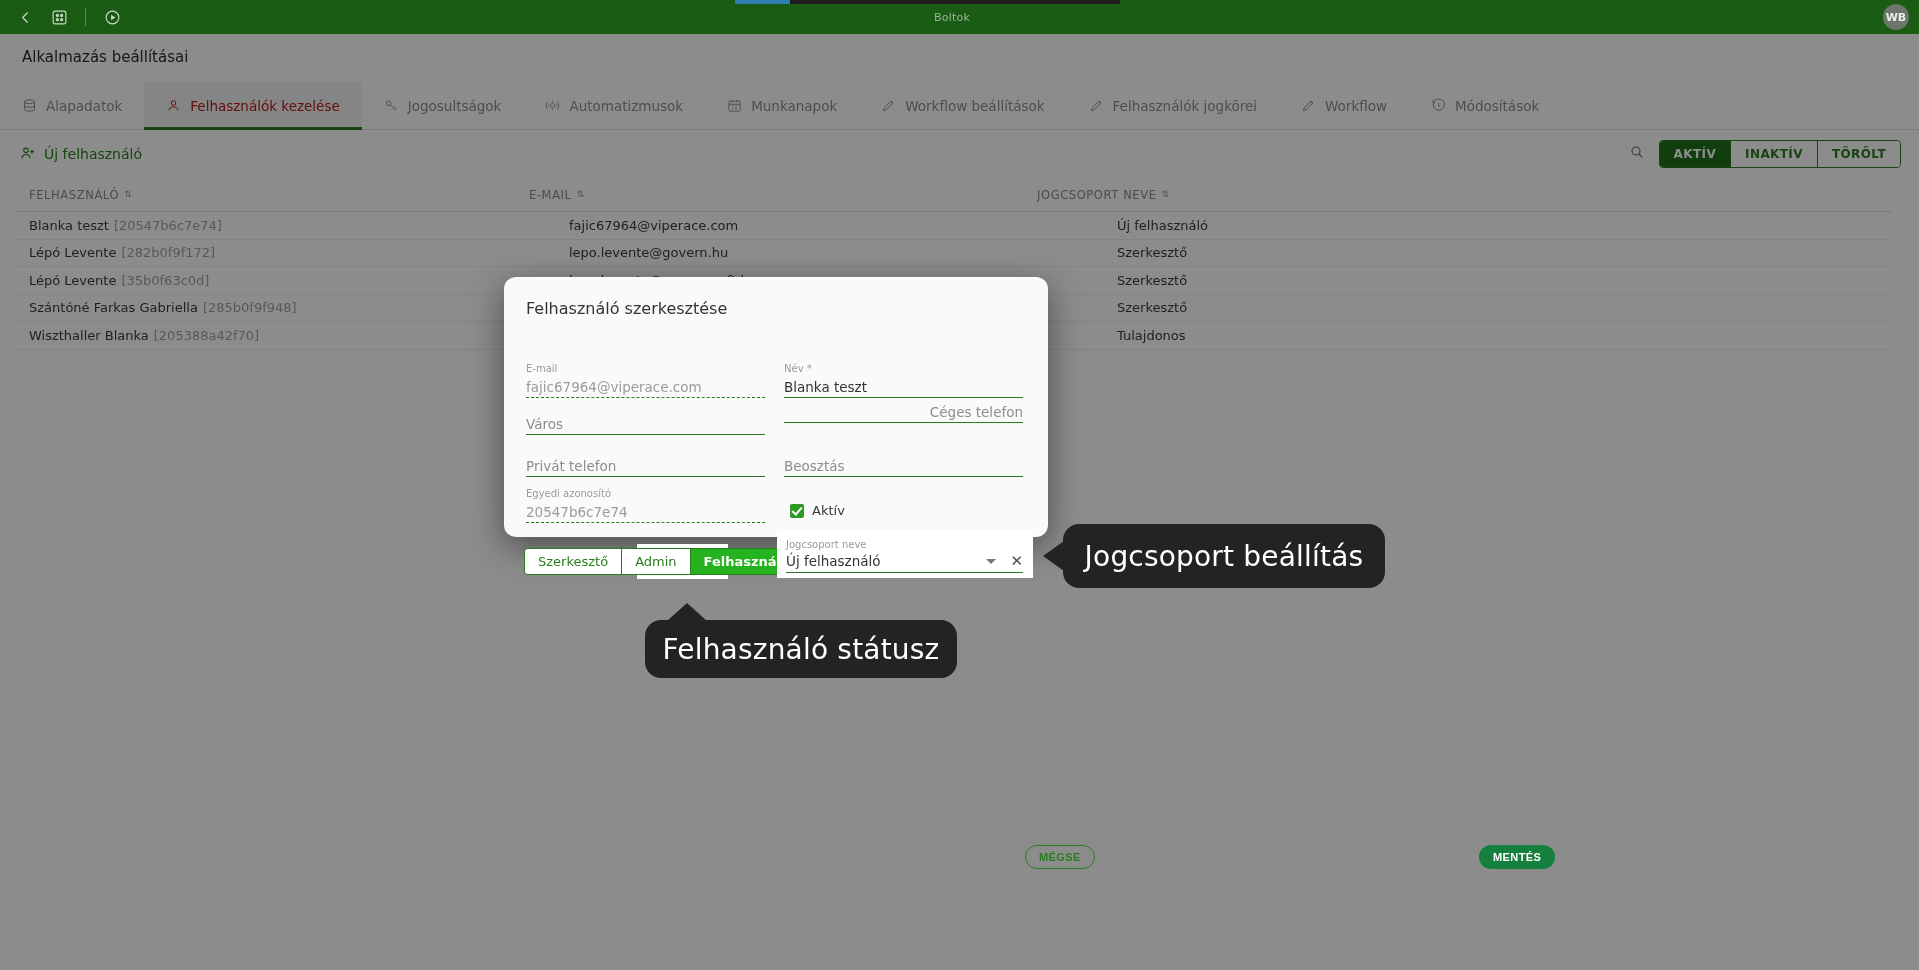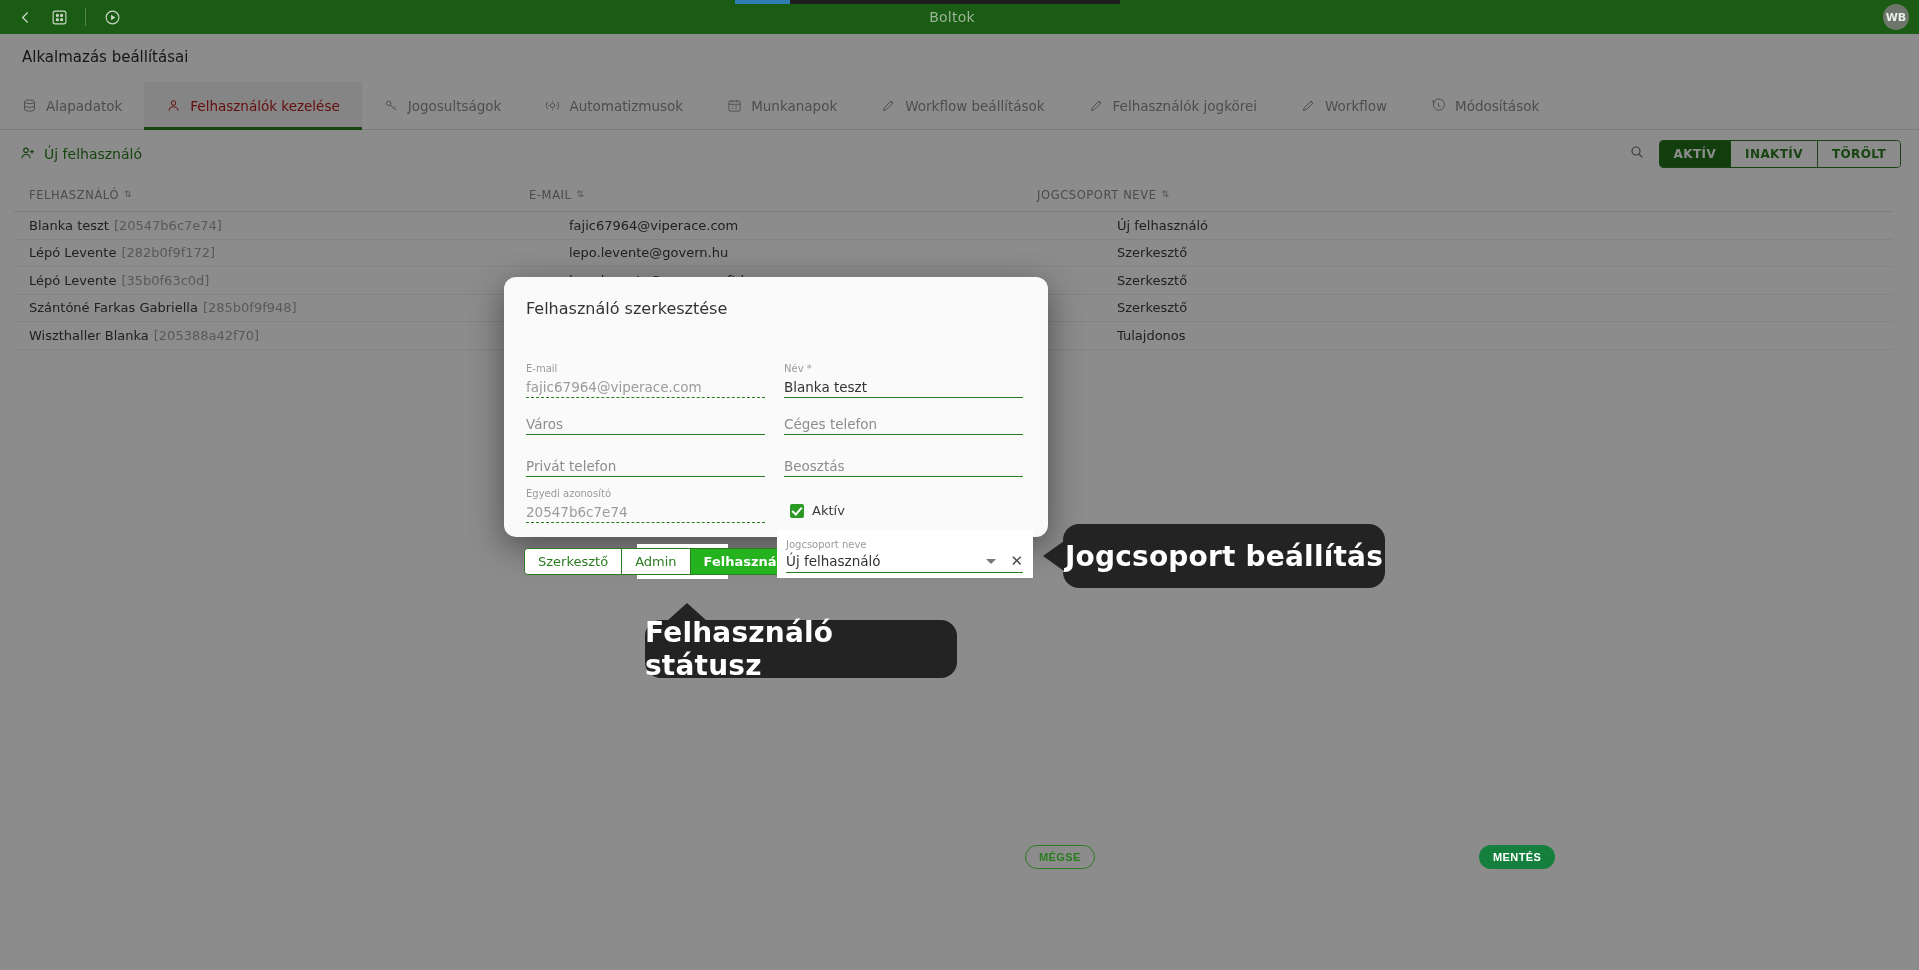--- a/index.html
+++ b/index.html
@@ -38,21 +38,21 @@
     width: 34px; height: 34px;
     display: flex; align-items: center; justify-content: center;
     color: #c9d6c6;
   }
   .tb-icon.first { margin-left: 8px; }
   .tb-sep {
     width: 1px; height: 18px; background: #5b8353; margin: 0 9px;
   }
   .topbar-title {
     position: absolute; left: 0; right: 15px; text-align: center;
-    font-size: 14px; color: #9bb397; letter-spacing: .2px;
+    font-size: 11px; color: #9bb397; letter-spacing: .2px;
   }
   .avatar {
     position: absolute; right: 10px; top: 4px;
     width: 26px; height: 26px; border-radius: 50%;
     background: #6c766a; color: #e9eee8;
     font-size: 11px; font-weight: bold;
     display: flex; align-items: center; justify-content: center;
   }
 
   
@@ -249,21 +249,21 @@
     padding: 6px 14px; border-radius: 14px;
     font-size: 11px; font-weight: bold; color: #fff; letter-spacing: .4px;
     background: #15803d; border: none; cursor: pointer;
   }
 
   
   .callout {
     position: absolute; z-index: 60;
     background: #232323; color: #fff;
     border-radius: 16px;
-    font-size: 28px; font-weight: bold;
+    font-size: 28px; font-weight: normal;
     display: flex; align-items: center; justify-content: center;
     letter-spacing: .2px;
   }
   #callout-status {
     left: 645px; top: 586px; width: 312px; height: 58px;
   }
   #callout-status .arrow {
     position: absolute; left: 22px; top: -17px;
     width: 0; height: 0;
     border-left: 20px solid transparent;
@@ -484,21 +484,21 @@
         <div class="val">fajic67964@viperace.com</div>
       </div>
       <div class="field" style="left:280px; top:86px;">
         <div class="lbl">Név *</div>
         <div class="val">Blanka teszt</div>
       </div>
 
       <div class="field" style="left:22px; top:136px;">
         <div class="val ph">Város</div>
       </div>
-      <div class="field" style="left:280px; top:136px;">
+      <div class="field" style="left:280px; top:124px;text-align:right;">
         <div class="val ph">Céges telefon</div>
       </div>
 
       <div class="field" style="left:22px; top:178px;">
         <div class="val ph">Privát telefon</div>
       </div>
       <div class="field" style="left:280px; top:178px;">
         <div class="val ph">Beosztás</div>
       </div>
 

